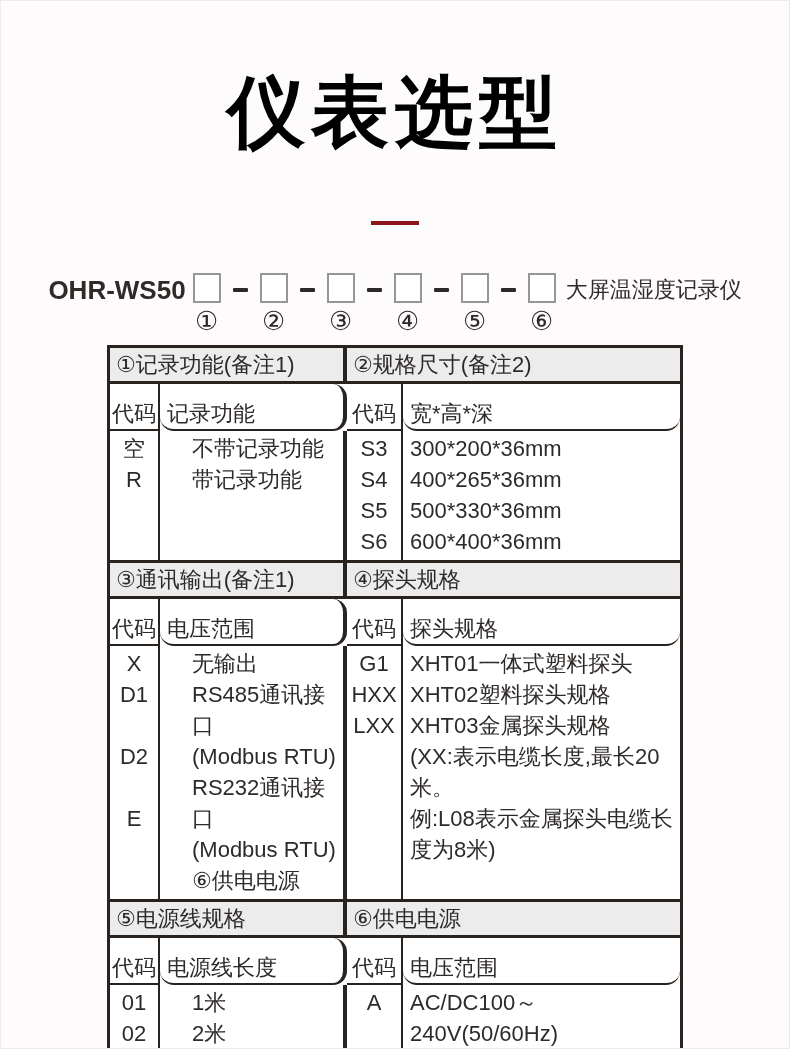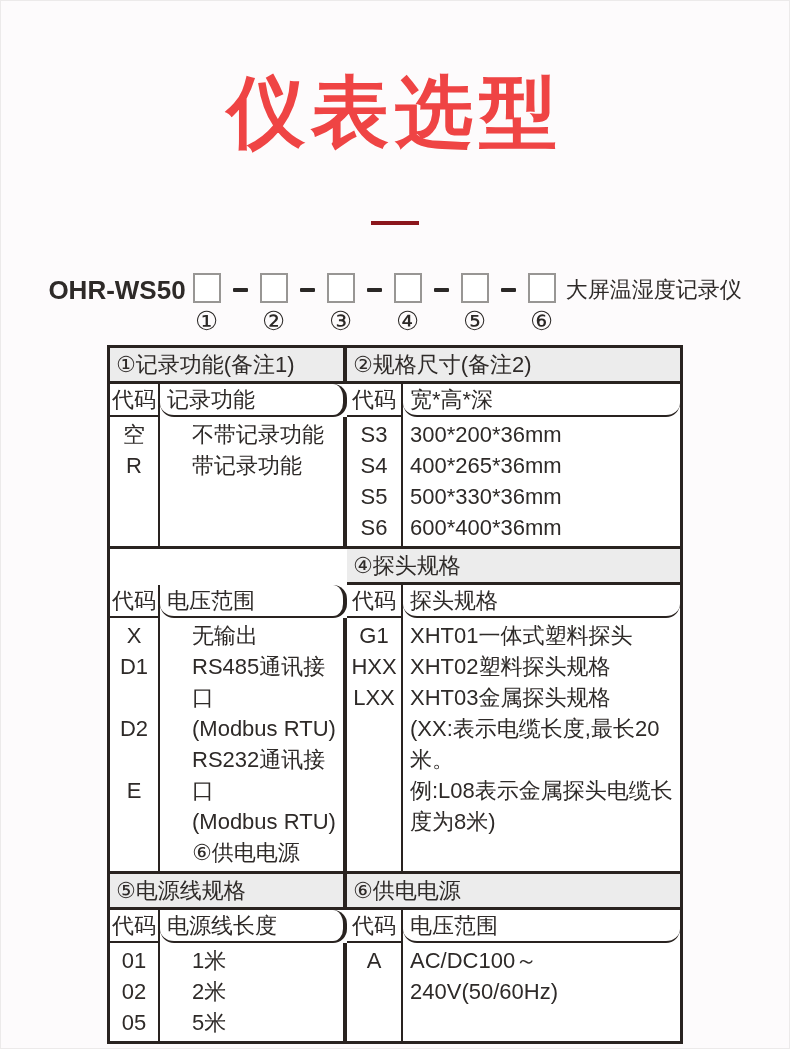--- a/index.html
+++ b/index.html
@@ -19,21 +19,21 @@
     overflow:hidden;
   }
   
   .title{
     margin-top:56px;
     text-align:center;
     font-size:78px;
     line-height:110px;
     font-weight:900;
     letter-spacing:6px;
-    color:#ef4444;
+    color:#000000;
   }
   .title-underline{
     width:48px;height:4px;
     background:var(--accent);
     margin:54px auto 0 auto;
   }
   
   .model-line{
     margin-top:48px;
     display:flex;
@@ -99,21 +99,21 @@
     font-size:22px;
     line-height:31px;
     padding:1px 4px 1px 6px;
     white-space:nowrap;
   }
   .sec-title.left{grid-column:1/3;border-right:4px solid var(--bd);}
   .sec-title.right{grid-column:3/5;}
   .sub{
     font-size:22px;
     line-height:30px;
-    padding-top:1px;
+    padding-top:15px;
     border-bottom:2px solid var(--bd);
     white-space:nowrap;
   }
   .sub.code{text-align:center;border-right:2px solid var(--bd);}
   .sub.desc{padding-left:7px;border-radius:14px;}
   .sub.desc.secend{border-right:4px solid var(--bd);}
   .cell{
     font-size:22px;
     line-height:31px;
     padding-top:2px;
@@ -187,20 +187,21 @@
 S4
 S5
 S6</div>
       <div class="cell desc">300*200*36mm
 400*265*36mm
 500*330*36mm
 600*400*36mm</div>
     </div>
 
     <div class="band">
+      <div class="sec-title left">③通讯输出(备注1)</div>
       <div class="sec-title right">④探头规格</div>
 
       <div class="sub code">代码</div>
       <div class="sub desc secend">电压范围</div>
       <div class="sub code">代码</div>
       <div class="sub desc">探头规格</div>
 
       <div class="cell code">X
 D1
 

